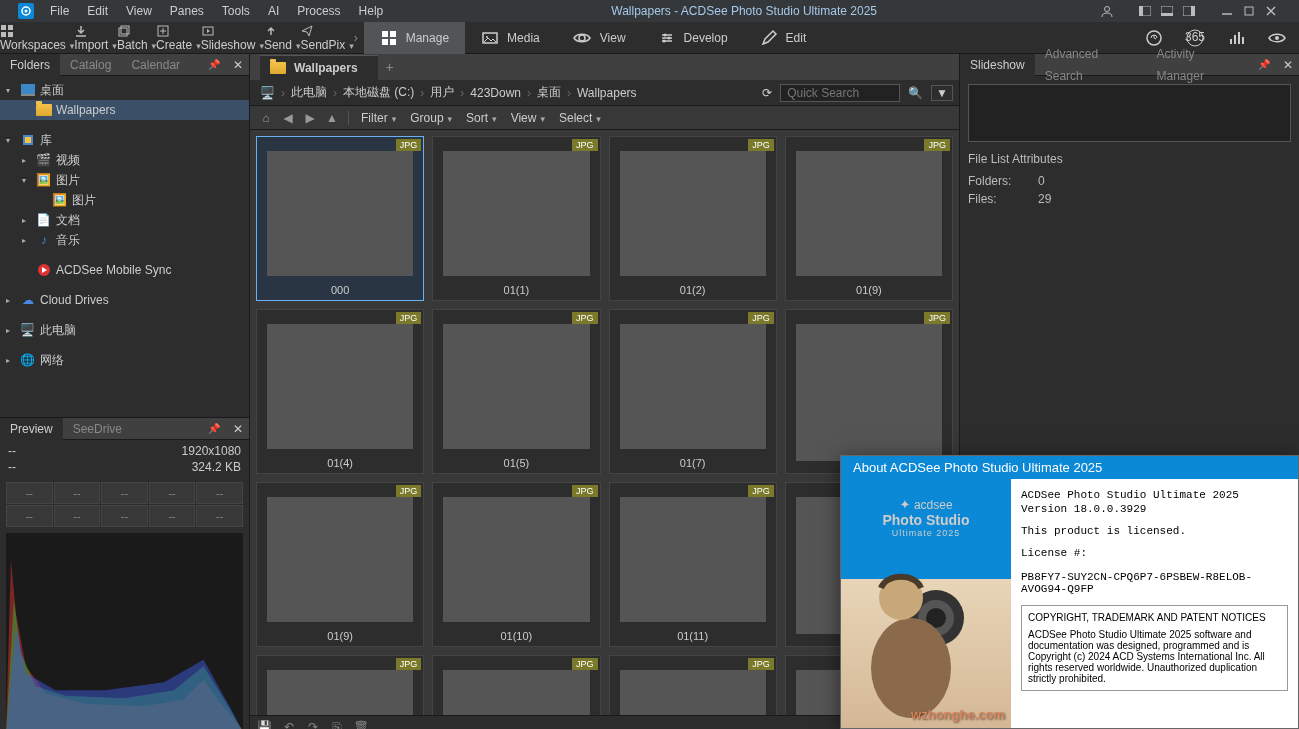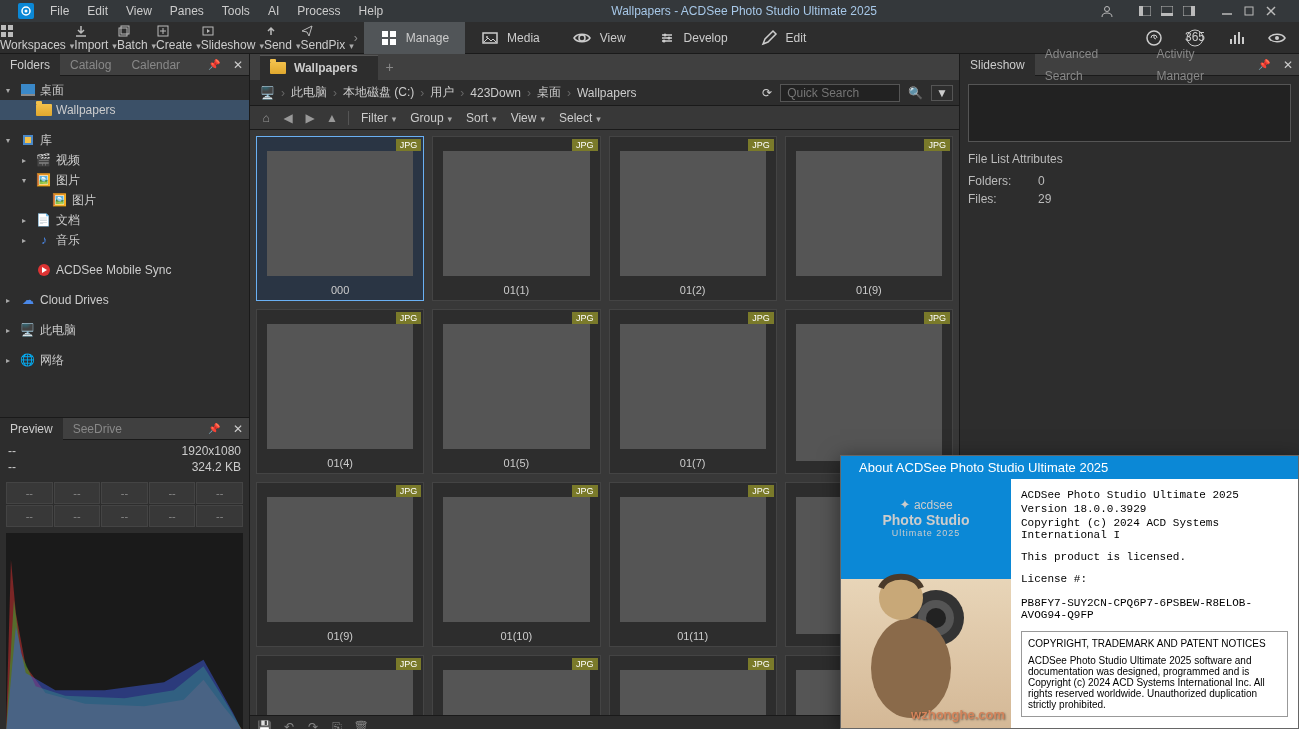--- a/index.html
+++ b/index.html
@@ -85,21 +85,21 @@
 
 .props-body{flex:1;padding:8px}
 .props-box{border:1px solid #555;height:58px;background:#222;margin-bottom:10px}
 .props-head{color:#bbb;margin:6px 0}
 .props-row{display:flex;padding:2px 0}
 .props-row .k{width:70px;color:#bbb}
 .props-row .v{color:#bbb}
 
 
 .about{position:absolute;left:840px;top:455px;width:459px;height:274px;background:#fff;border:1px solid #666;display:flex;flex-direction:column;box-shadow:0 4px 20px rgba(0,0,0,.5);z-index:100}
-.about .atitle{background:#0b88d6;color:#fff;padding:4px 18px;font-size:13px}
+.about .atitle{background:#0b88d6;color:#fff;padding:4px 12px;font-size:13px}
 .about .abody{flex:1;display:flex;overflow:hidden}
 .about .aimg{width:170px;background:linear-gradient(180deg,#0b88d6 0%,#0b88d6 40%,#e8d5b8 40%,#d4b896 100%);position:relative;overflow:hidden}
 .about .atext{flex:1;padding:10px;font-family:"Courier New",monospace;font-size:11px;color:#000;overflow:hidden}
 .about .atext p{margin-bottom:10px;color:#000;font-family:inherit;font-size:11px}
 .about .notice{border:1px solid #999;padding:6px;font-size:10px;height:86px;overflow:hidden}
 .about .notice p{margin-bottom:6px;font-size:10px}
 
 
 .folder-ico{width:16px;height:12px;background:linear-gradient(#f3c14b,#e0a82e);border-radius:1px;position:relative}
 .folder-ico::before{content:"";position:absolute;top:-3px;left:0;width:6px;height:3px;background:#f3c14b;border-radius:1px 1px 0 0}
@@ -594,21 +594,20 @@
           <circle cx="95" cy="70" r="10" fill="#222"></circle>
         <ellipse cx="70" cy="120" rx="40" ry="50" fill="#8a6a4a"></ellipse>
         <circle cx="60" cy="50" r="22" fill="#c8a878"></circle>
         <path d="M40 40c5-15 35-15 40 0" stroke="#4a3a2a" stroke-width="6" fill="none"></path>
       </svg>
       <div style="position:absolute;bottom:6px;right:6px;font-size:13px;color:#d4835a;font-weight:700;text-shadow:1px 1px 2px rgba(0,0,0,.5)">wzhonghe.com</div>
     </div>
     <div class="atext">
       <p>ACDSee Photo Studio Ultimate 2025</p>
       <p style="margin-top:-8px">Version 18.0.0.3929</p>
-      <p style="margin-top:-8px">Copyright (c) 2024 ACD Systems International I</p>
       <p>This product is licensed.</p>
       <p style="margin-bottom:12px">License #:</p>
       <p>PB8FY7-SUY2CN-CPQ6P7-6PSBEW-R8ELOB-AVOG94-Q9FP</p>
       <div class="notice">
         <p>COPYRIGHT, TRADEMARK AND PATENT NOTICES</p>
         <p>ACDSee Photo Studio Ultimate 2025 software and documentation was designed, programmed and is Copyright (c) 2024 ACD Systems International Inc. All rights reserved worldwide. Unauthorized duplication strictly prohibited.</p>
       </div>
     </div>
   </div>
 </div>

